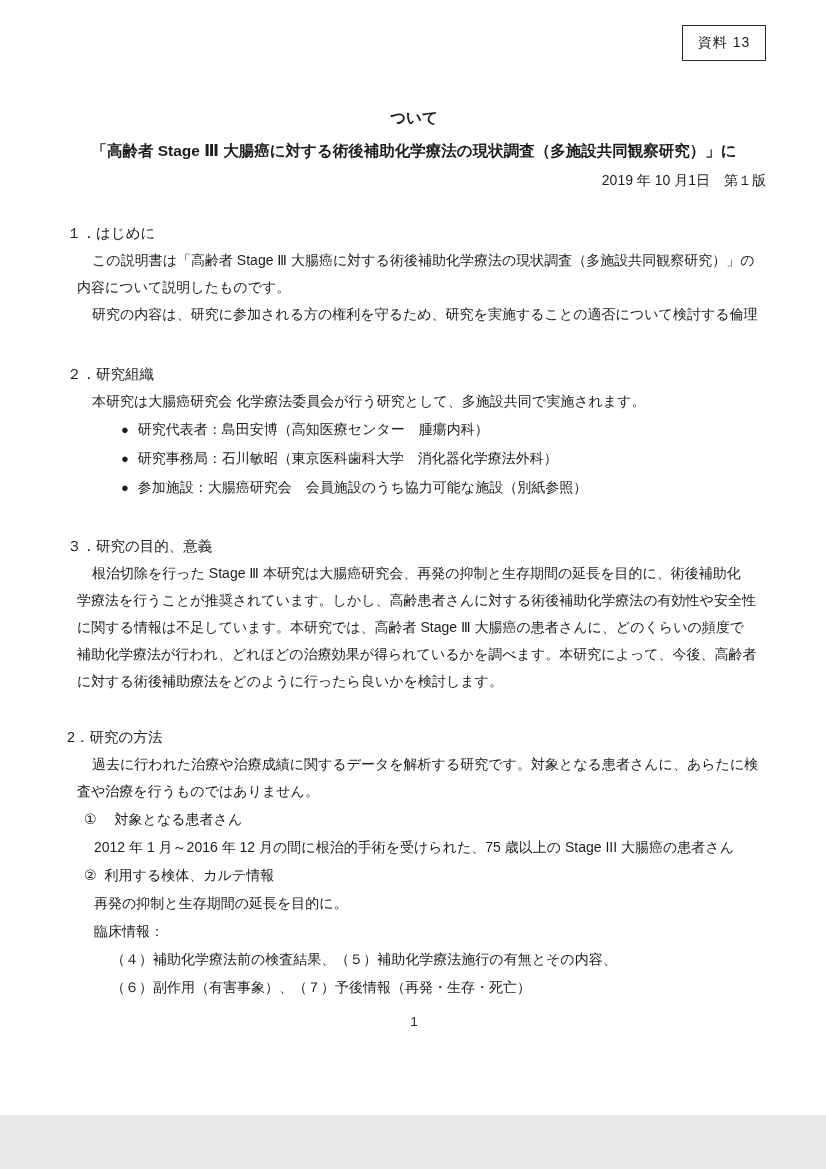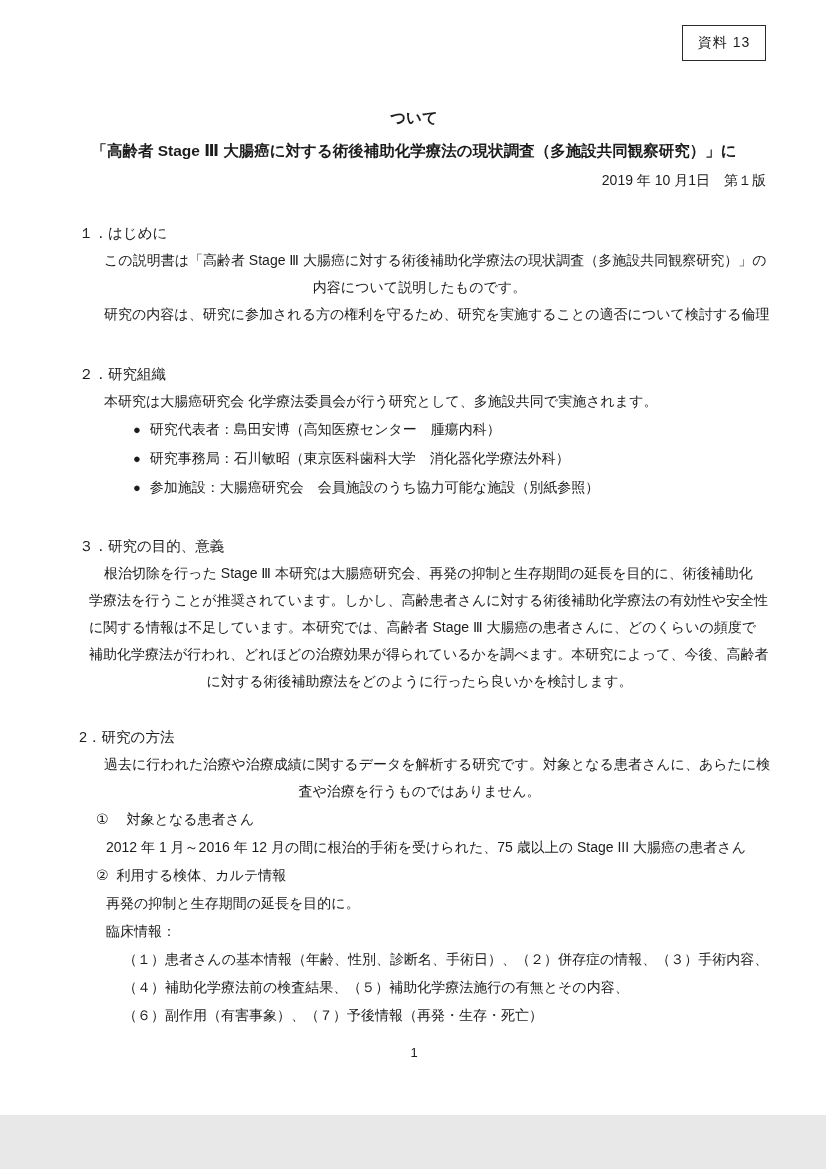--- a/index.html
+++ b/index.html
@@ -18,29 +18,29 @@
     position:absolute;top:25px;right:60px;
     width:82px;height:34px;
     border:1px solid #2b2b2b;
     display:flex;align-items:center;justify-content:center;
     font-size:14px;letter-spacing:1px;
     background:#fff;
   }
   .title-block{margin-top:76px;text-align:center;font-weight:bold;font-size:15.5px;line-height:33px;}
   .title-line{white-space:nowrap;}
   .date-line{margin-top:4px;text-align:right;font-size:14px;line-height:18px;}
-  .section{margin:16px;}
+  .section{margin:4px;}
   .sec1{margin-top:31px;}
   .sec2{margin-top:33px;}
   .sec3{margin-top:31px;}
   .sec4{margin-top:29px;}
   .sec-heading{font-size:14.5px;line-height:27px;margin-left:1px;white-space:nowrap;}
   .line{font-size:14px;line-height:27px;white-space:nowrap;}
   .indent-first{margin-left:26px;}
-  .indent-cont{margin-left:11px;text-align:center;}
+  .indent-cont{margin-left:11px;}
   .bullet-line{margin-left:55px;line-height:28px;}
   .bullet-glyph{display:inline-block;margin-right:9px;font-size:13px;}
   .circled-line{margin-left:18px;line-height:28px;}
   .marker-wide{display:inline-block;margin-right:18px;}
   .marker-narrow{display:inline-block;margin-right:8px;}
   .indent-sub{margin-left:28px;line-height:28px;}
   .indent-paren{margin-left:45px;line-height:28px;}
   .page-number{margin-top:13px;text-align:center;font-size:13px;line-height:16px;}
 </style>
 </head>
@@ -97,21 +97,20 @@
       <div class="line indent-cont">査や治療を行うものではありません。</div>
       <div class="line circled-line">
         <span class="marker-wide">①</span><span>対象となる患者さん</span>
       </div>
       <div class="line indent-sub">2012 年 1 月～2016 年 12 月の間に根治的手術を受けられた、75 歳以上の Stage III 大腸癌の患者さん</div>
       <div class="line circled-line">
         <span class="marker-narrow">②</span><span>利用する検体、カルテ情報</span>
       </div>
       <div class="line indent-sub">再発の抑制と生存期間の延長を目的に。</div>
       <div class="line indent-sub">臨床情報：</div>
-      <div class="line indent-paren">（１）患者さんの基本情報（年齢、性別、診断名、手術日）、（２）併存症の情報、（３）手術内容、</div>
       <div class="line indent-paren">（４）補助化学療法前の検査結果、（５）補助化学療法施行の有無とその内容、</div>
       <div class="line indent-paren">（６）副作用（有害事象）、（７）予後情報（再発・生存・死亡）</div>
     </div>
 
     <div class="page-number">1</div>
 
   </div>
 </div>
 
 </body></html>

